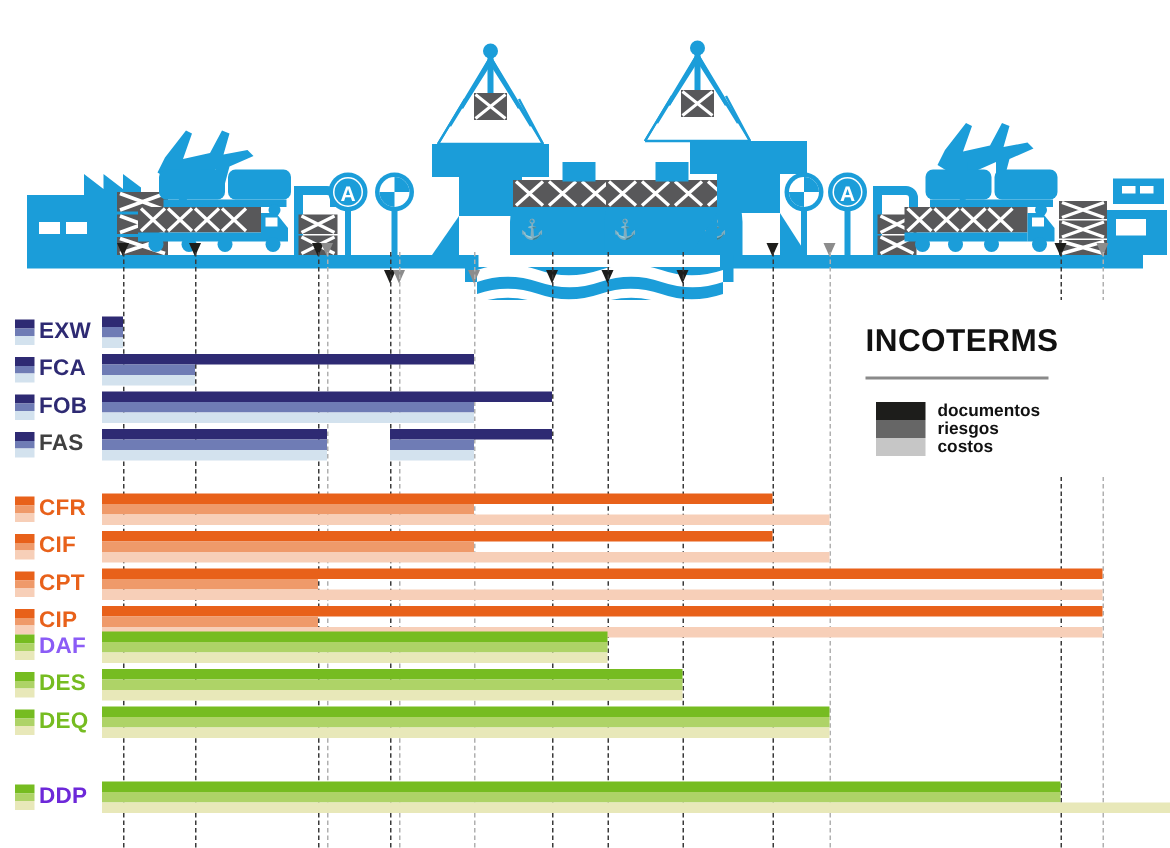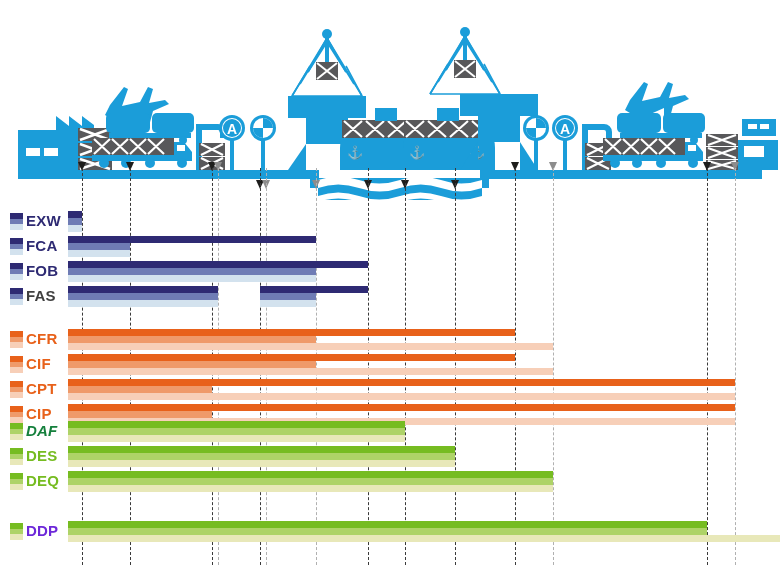--- a/index.html
+++ b/index.html
@@ -444,21 +444,21 @@
           </div>
         </div>
       </div>
       <div class="group" style="top: 220px; height: 125px;">
         <div class="row" style="top: 0px;">
           <div class="swatch">
             <i style="background: rgb(118, 188, 33);"></i>
             <i style="background: rgb(174, 211, 103);"></i>
             <i style="background: rgb(232, 232, 185);"></i>
           </div>
-          <div class="label" style="color: #15803d; font-style: italic;">DAF</div>
+          <div class="label" style="color: #8b5cf6;">DAF</div>
           <div class="bars">
             <div class="band b0" style="left: 68px; width: 337px; background: rgb(118, 188, 33);"></div>
             <div class="band b1" style="left: 68px; width: 337px; background: rgb(174, 211, 103);"></div>
             <div class="band b2" style="left: 68px; width: 337px; background: rgb(232, 232, 185);"></div>
           </div>
         </div>
         <div class="row" style="top: 25px;">
           <div class="swatch">
             <i style="background: rgb(118, 188, 33);"></i>
             <i style="background: rgb(174, 211, 103);"></i>
@@ -493,14 +493,32 @@
           <div class="label" style="color: #6d28d9;">DDP</div>
           <div class="bars">
             <div class="band b0" style="left: 68px; width: 639px; background: rgb(118, 188, 33);"></div>
             <div class="band b1" style="left: 68px; width: 639px; background: rgb(174, 211, 103);"></div>
             <div class="band b2" style="left: 68px; width: 712px; background: rgb(232, 232, 185);"></div>
           </div>
         </div>
       </div>
     </div>
 
+  <div id="legend">
+    <div id="legend-title">INCOTERMS</div>
+    <div id="legend-rule"></div>
+    <div id="legend-keys">
+        <div class="keyrow">
+          <span class="keysw" style="background: rgb(29, 29, 27);"></span>
+          <span class="keytxt">documentos</span>
+        </div>
+        <div class="keyrow">
+          <span class="keysw" style="background: rgb(102, 102, 102);"></span>
+          <span class="keytxt">riesgos</span>
+        </div>
+        <div class="keyrow">
+          <span class="keysw" style="background: rgb(198, 198, 198);"></span>
+          <span class="keytxt">costos</span>
+        </div>
+      </div>
+  </div>
 
 </div>
 
 </body></html>

